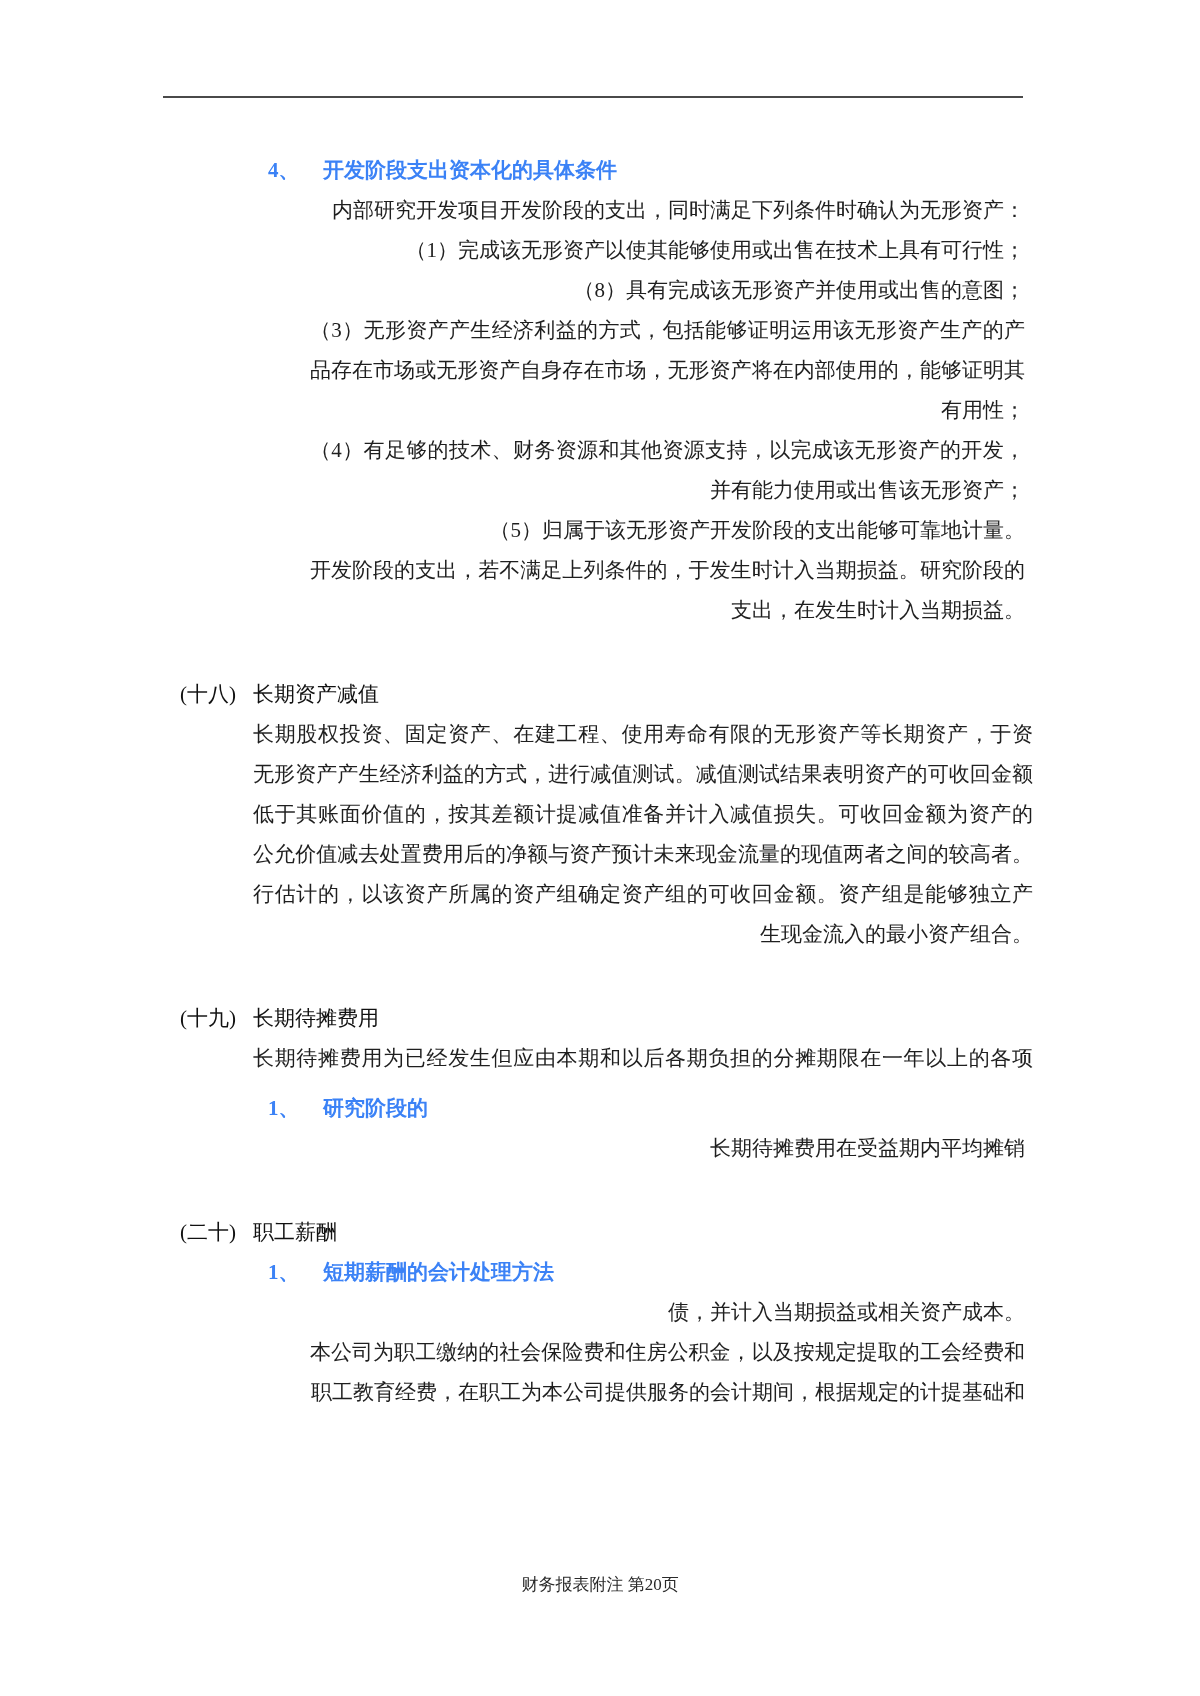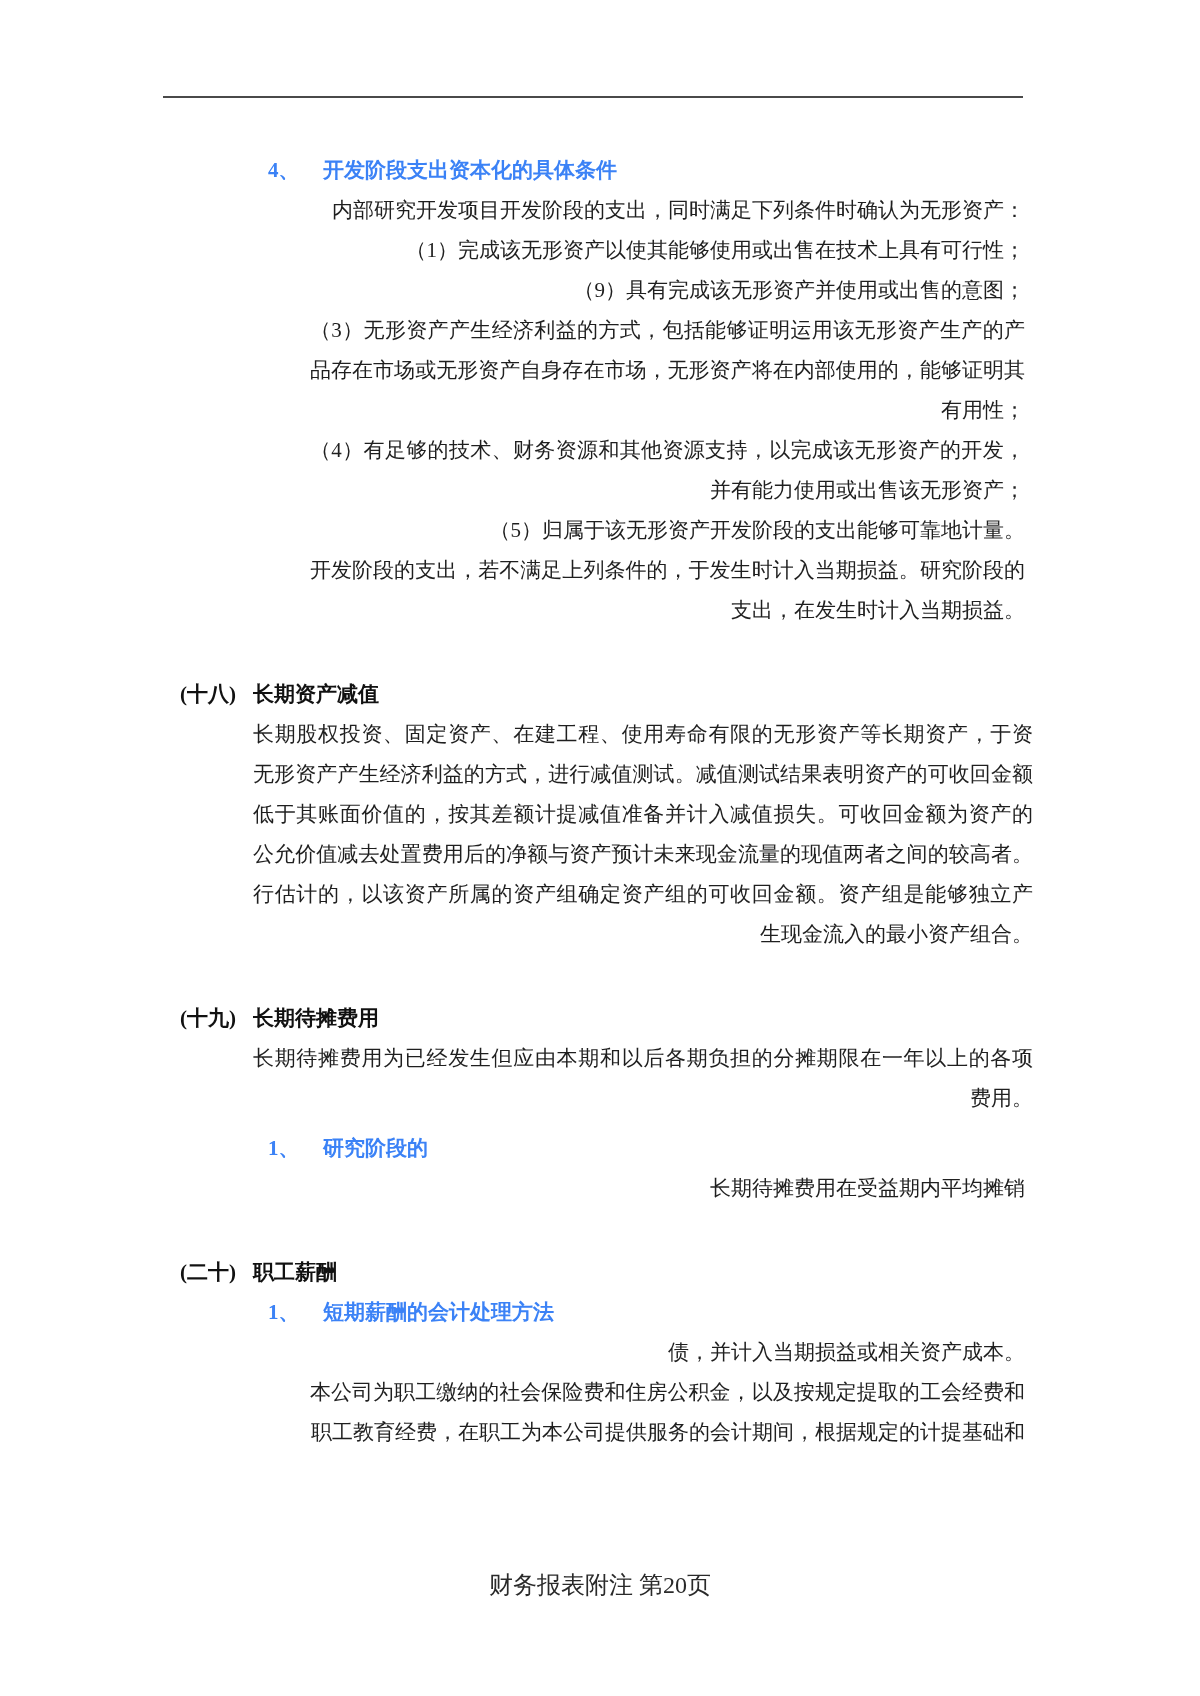--- a/index.html
+++ b/index.html
@@ -28,21 +28,21 @@
     position:absolute;
     left:0;
     top:150px;
     width:1200px;
     font-size:21px;
     line-height:40px;
   }
   
   .h1{
     margin:44px 0 0 180px;
-    font-weight:bold;
+    font-weight:normal;
     color:#111;
     white-space:nowrap;
   }
   .h1 .h1-label{display:inline-block;min-width:73px;}
   
   .h2{
     margin:0 0 0 268px;
     font-weight:bold;
     color:#3b82f6;
     white-space:nowrap;
@@ -57,40 +57,40 @@
   .line.fill{
     text-align:justify;
     text-align-last:justify;
   }
   .footer{
     position:absolute;
     left:0;
     top:1565px;
     width:1200px;
     line-height:40px;
-    font-size:24px;
+    font-size:17px;
     text-align:center;
     color:#2a2a2a;
   }
 </style>
 </head>
 <body>
 
 <main class="page">
   <div class="header-rule"></div>
   <div class="content" id="doc-content">
       <div class="h2"><span class="h2-num">4、</span><span>开发阶段支出资本化的具体条件</span></div>
       <div class="p2">
         <div class="line">内部研究开发项目开发阶段的支出，同时满足下列条件时确认为无形资产：</div>
       </div>
       <div class="p2">
         <div class="line">（1）完成该无形资产以使其能够使用或出售在技术上具有可行性；</div>
       </div>
       <div class="p2">
-        <div class="line">（9）具有完成该无形资产并使用或出售的意图；</div>
+        <div class="line">（8）具有完成该无形资产并使用或出售的意图；</div>
       </div>
       <div class="p2">
         <div class="line fill">（3）无形资产产生经济利益的方式，包括能够证明运用该无形资产生产的产</div>
         <div class="line fill">品存在市场或无形资产自身存在市场，无形资产将在内部使用的，能够证明其</div>
         <div class="line">有用性；</div>
       </div>
       <div class="p2">
         <div class="line fill">（4）有足够的技术、财务资源和其他资源支持，以完成该无形资产的开发，</div>
         <div class="line">并有能力使用或出售该无形资产；</div>
       </div>
@@ -106,21 +106,20 @@
         <div class="line fill">长期股权投资、固定资产、在建工程、使用寿命有限的无形资产等长期资产，于资</div>
         <div class="line fill">无形资产产生经济利益的方式，进行减值测试。减值测试结果表明资产的可收回金额</div>
         <div class="line fill">低于其账面价值的，按其差额计提减值准备并计入减值损失。可收回金额为资产的</div>
         <div class="line fill">公允价值减去处置费用后的净额与资产预计未来现金流量的现值两者之间的较高者。</div>
         <div class="line fill">行估计的，以该资产所属的资产组确定资产组的可收回金额。资产组是能够独立产</div>
         <div class="line">生现金流入的最小资产组合。</div>
       </div>
       <div class="h1"><span class="h1-label">(十九)</span><span>长期待摊费用</span></div>
       <div class="p1">
         <div class="line fill">长期待摊费用为已经发生但应由本期和以后各期负担的分摊期限在一年以上的各项</div>
-        <div class="line">费用。</div>
       </div>
       <div class="h2 after-para"><span class="h2-num">1、</span><span>研究阶段的</span></div>
       <div class="p2">
         <div class="line">长期待摊费用在受益期内平均摊销</div>
       </div>
       <div class="h1"><span class="h1-label">(二十)</span><span>职工薪酬</span></div>
       <div class="h2"><span class="h2-num">1、</span><span>短期薪酬的会计处理方法</span></div>
       <div class="p2">
         <div class="line">债，并计入当期损益或相关资产成本。</div>
       </div>

